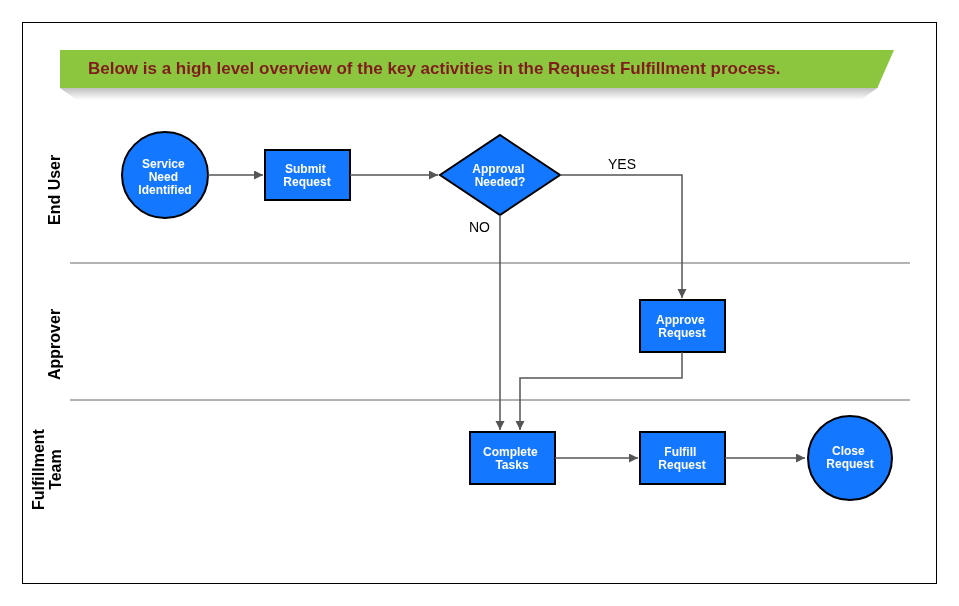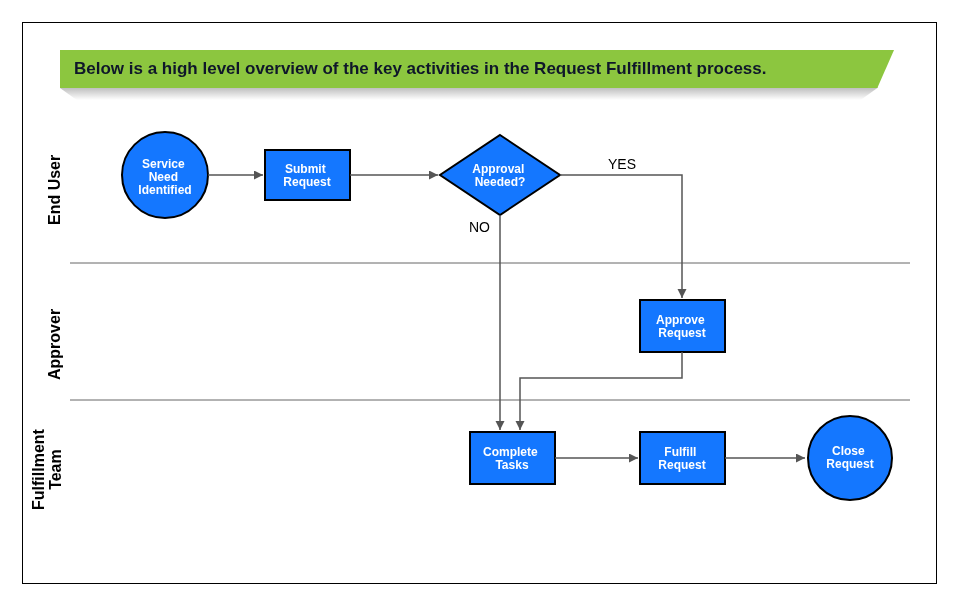--- a/index.html
+++ b/index.html
@@ -21,25 +21,25 @@
     border: 1px solid #000;
     box-sizing: border-box;
   }
   .banner {
     position: absolute;
     left: 60px;
     top: 50px;
     width: 834px;
     height: 38px;
     background: #8cc63f;
-    color: #0f172a;
+    color: #7f1d1d;
     font-weight: bold;
     font-size: 17px;
     line-height: 38px;
-    padding-left: 14px;
+    padding-left: 28px;
     box-sizing: border-box;
     clip-path: polygon(0 0, 100% 0, 98% 100%, 0 100%);
     box-shadow: 3px 5px 8px rgba(0,0,0,0.35);
   }
   .banner-shadow {
     position: absolute;
     left: 60px;
     top: 88px;
     width: 834px;
     height: 12px;

